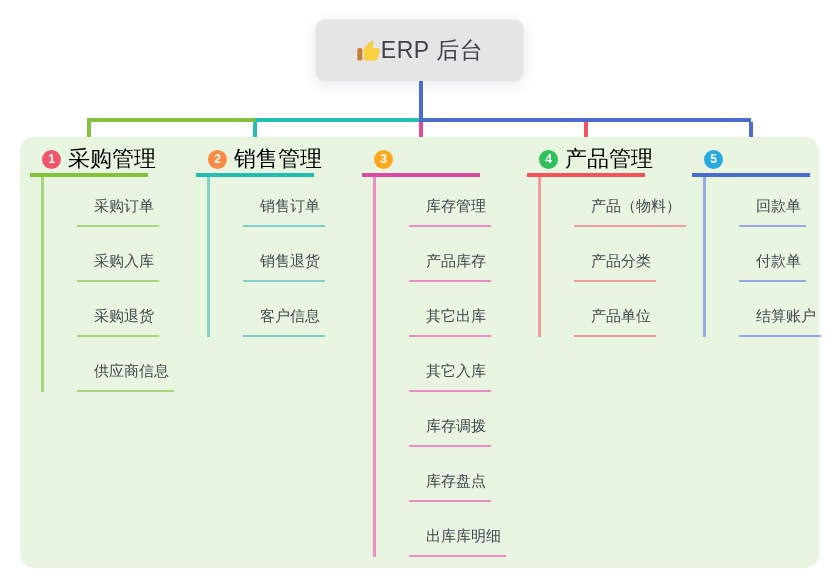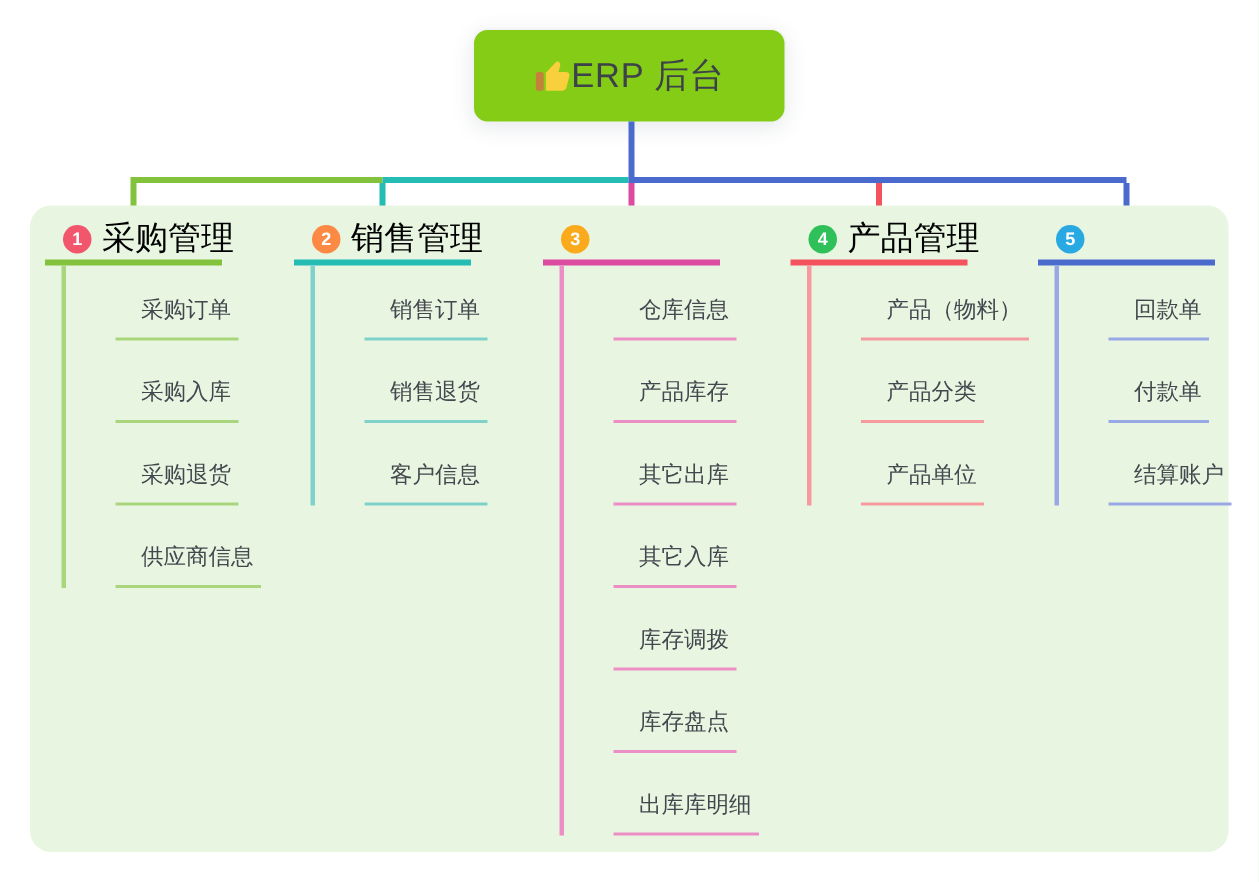--- a/index.html
+++ b/index.html
@@ -4,21 +4,21 @@
 <style>
   html,body{margin:0;padding:0;}
   body{
     position:relative;width:839px;height:588px;overflow:hidden;
     background:#ffffff;
     font-family:"Liberation Sans","DejaVu Sans",sans-serif;
   }
   
   .root-card{
     position:absolute;left:315px;top:19px;width:209px;height:63px;
-    background:#84cc16;border:1px solid #f1f1f3;border-radius:10px;
+    background:#e5e5e5;border:1px solid #f1f1f3;border-radius:10px;
     box-shadow:0 3px 14px rgba(60,70,90,.12);
     display:flex;align-items:center;justify-content:center;
     box-sizing:border-box;cursor:pointer;
   }
   .root-card .root-label{font-size:23px;font-weight:500;color:#3d414a;letter-spacing:.5px;}
   .thumb-icon{width:25px;height:25px;flex:0 0 auto;}
   
   .line{position:absolute;}
   .root-line{left:419px;top:81px;width:4px;height:37px;}
   .hseg{top:118px;height:4px;}
@@ -120,21 +120,21 @@
       </div>
   </div>
 </div>
 
 <div class="col c3" style="--main: #dc4aa2; --child: #eb8ec5; --badge: #fbaa1b;">
   <div class="head">
     <span class="badge">3</span>
   </div>
   <div class="children">
     <div class="child">
-        <span class="clabel">仓库信息</span>
+        <span class="clabel">库存管理</span>
       </div>
     <div class="child">
         <span class="clabel">产品库存</span>
       </div>
     <div class="child">
         <span class="clabel">其它出库</span>
       </div>
     <div class="child">
         <span class="clabel">其它入库</span>
       </div>

